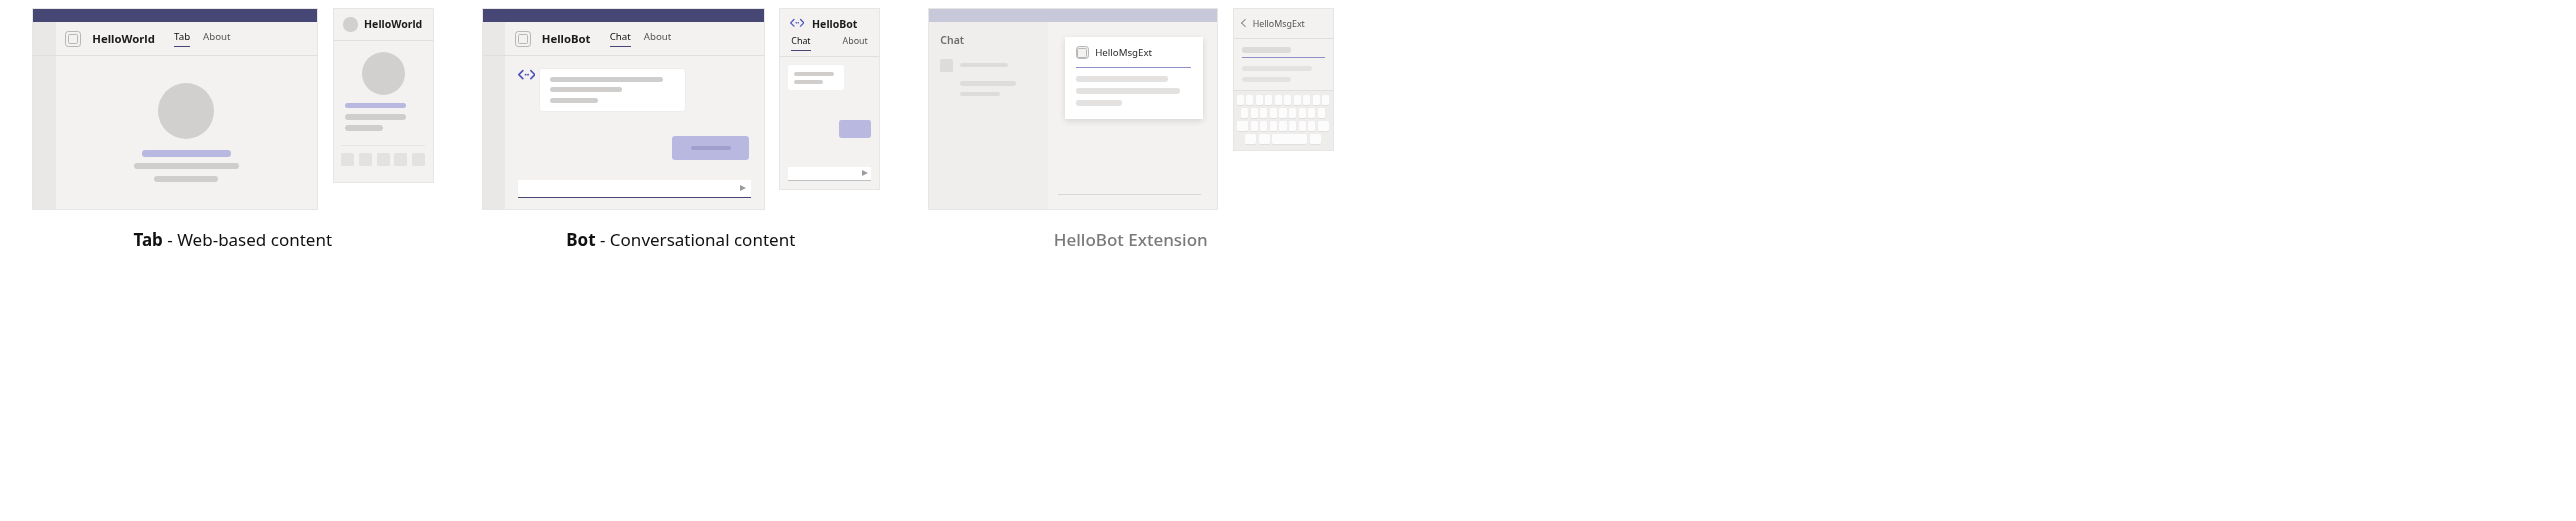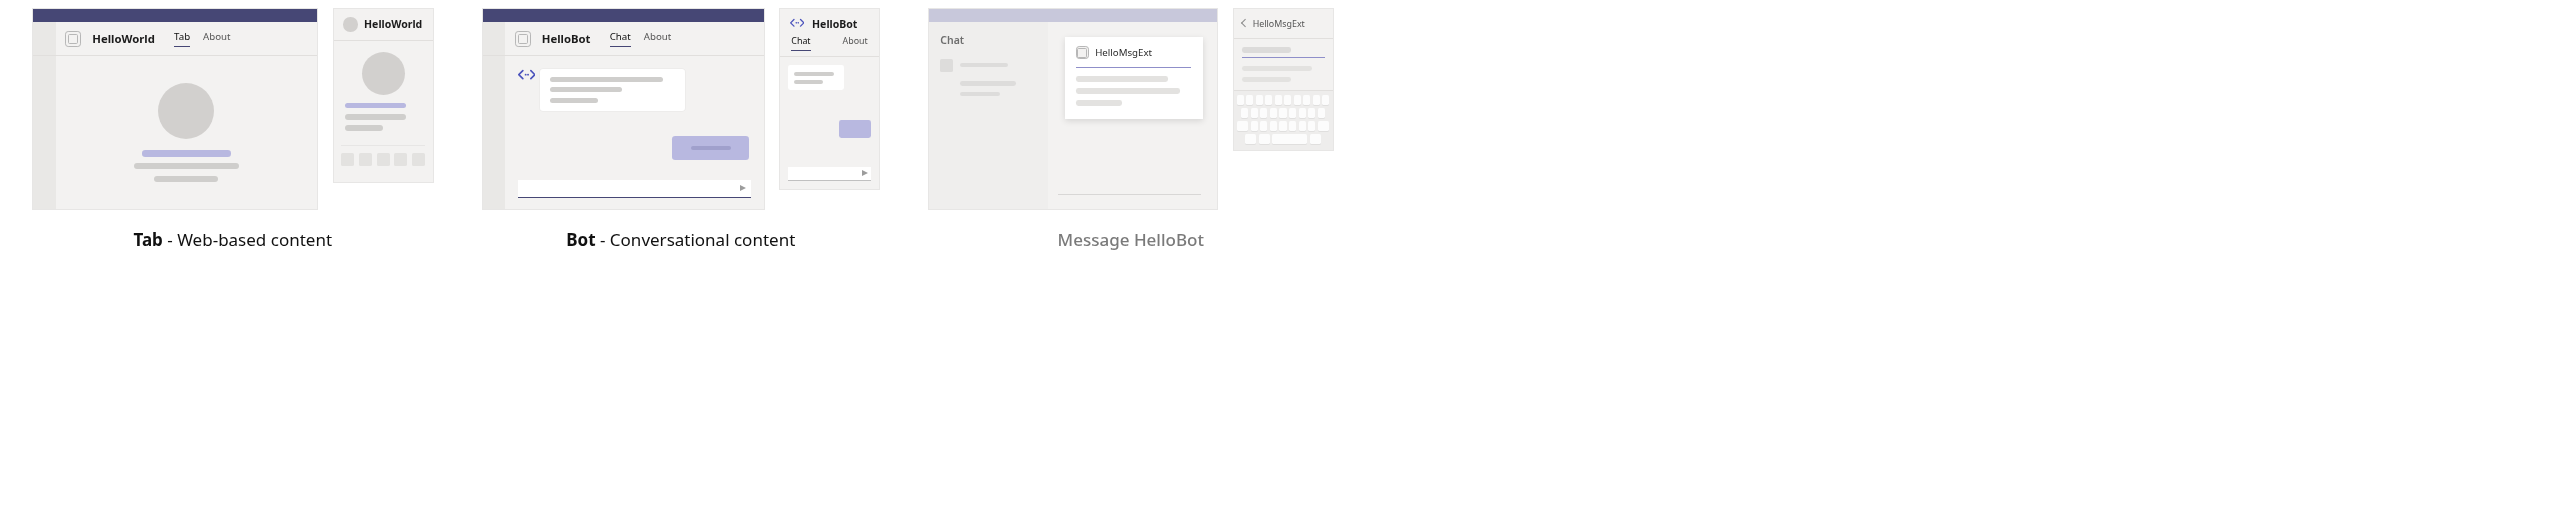--- a/index.html
+++ b/index.html
@@ -646,17 +646,17 @@
           <div class="keyrow">
             <div class="key wide"></div>
               <div class="key wide"></div>
               <div class="key space"></div>
               <div class="key wide"></div>
           </div>
         </div>
       </div>
 
     </div>
-    <div class="caption gray">Message HelloBot</div>
+    <div class="caption gray">HelloBot Extension</div>
   </div>
 
 </div>
 
 
 </body></html>

